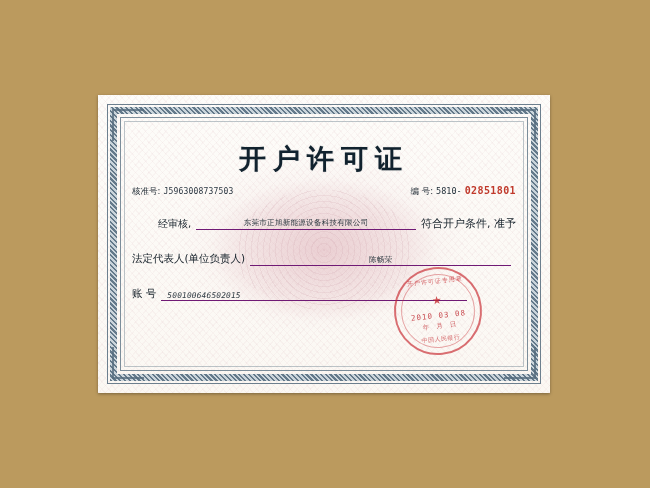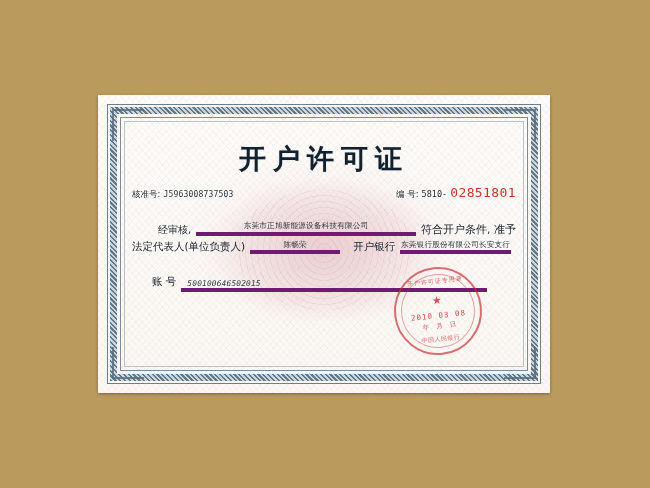--- a/index.html
+++ b/index.html
@@ -140,41 +140,42 @@
     color: #2b3742;
     letter-spacing: 0.2px;
   }
   .serial-right .value-prefix {
     font-family: "DejaVu Sans Mono", monospace;
     font-size: 8.5px;
     color: #22303a;
   }
   .serial-right .value-red {
     font-family: "DejaVu Sans Mono", monospace;
-    font-size: 13px;
+    font-size: 10px;
     color: #c0392b;
     letter-spacing: 0.4px;
+    font-weight: bold;
   }
 
   .body-line {
     display: flex;
     align-items: flex-end;
     font-size: 11.5px;
     margin-top: 16px;
     line-height: 1.2;
   }
   .body-line .lead {
     padding-left: 26px;
     white-space: nowrap;
     font-size: 10px;
     color: #16212a;
   }
   .blank {
     position: relative;
-    border-bottom: 4px solid #701a75;
+    border-bottom: 1px solid #701a75;
     flex: 1;
     min-width: 20px;
     margin: 0 5px;
     text-align: center;
     padding-bottom: 1px;
   }
   .blank .filled {
     font-size: 7.6px;
     color: #2c3840;
     white-space: nowrap;
@@ -191,40 +192,39 @@
   .line2 {
     margin-top: 17px;
     font-size: 11.5px;
     letter-spacing: 1px;
     color: #16212a;
   }
 
   .row-two {
     display: flex;
     align-items: flex-end;
-    gap: 8px;
+    margin-top: 21px;
   }
   .field {
     display: flex;
     align-items: flex-end;
     font-size: 10.5px;
     color: #16212a;
   }
   .field .flabel { white-space: nowrap; }
   .field.rep { flex: 1.15; }
   .field.bank { flex: 1; }
   .field.rep .blank { min-width: 90px; }
   .field.bank .blank { min-width: 110px; }
 
   .row-account {
     display: flex;
     margin-top: 21px;
     font-size: 10.5px;
     color: #16212a;
-    margin-left: 20px;
   }
   .row-account .blank {
     flex: 0 0 300px;
     text-align: left;
     padding-left: 6px;
     font-style: italic;
   }
   .row-account .blank .filled {
     font-family: "DejaVu Sans Mono", monospace;
     font-size: 7.8px;
@@ -341,26 +341,20 @@
       </div>
 
 
       <div class="row-two">
         <div class="field rep">
           <span class="flabel">法定代表人(单位负责人)</span>
           <span class="blank">
             <span class="filled">陈畅荣</span>
           </span>
         </div>
-        <div class="field bank">
-          <span class="flabel">开户银行</span>
-          <span class="blank">
-            <span class="filled">东莞银行股份有限公司长安支行</span>
-          </span>
-        </div>
       </div>
 
       <div class="row-account">
         <span class="flabel">账  号</span>
         <span class="blank">
           <span class="filled">500100646502015</span>
         </span>
       </div>
 
       <div class="seal">

